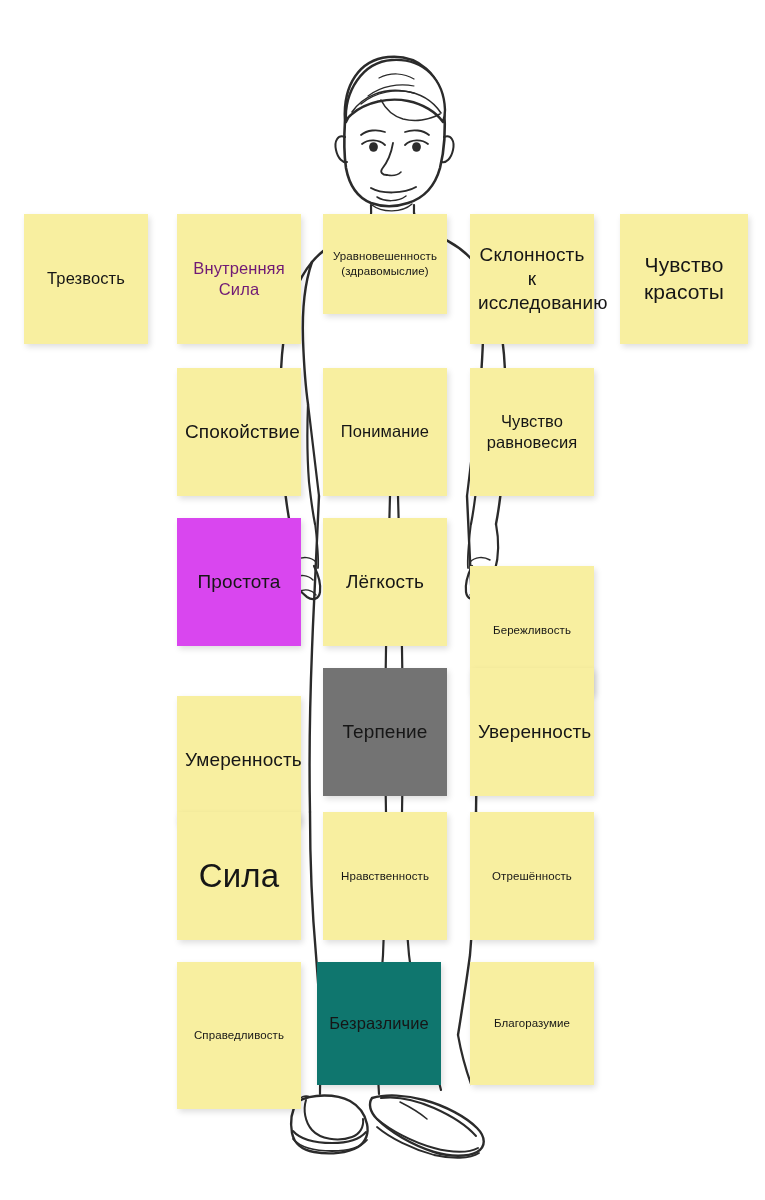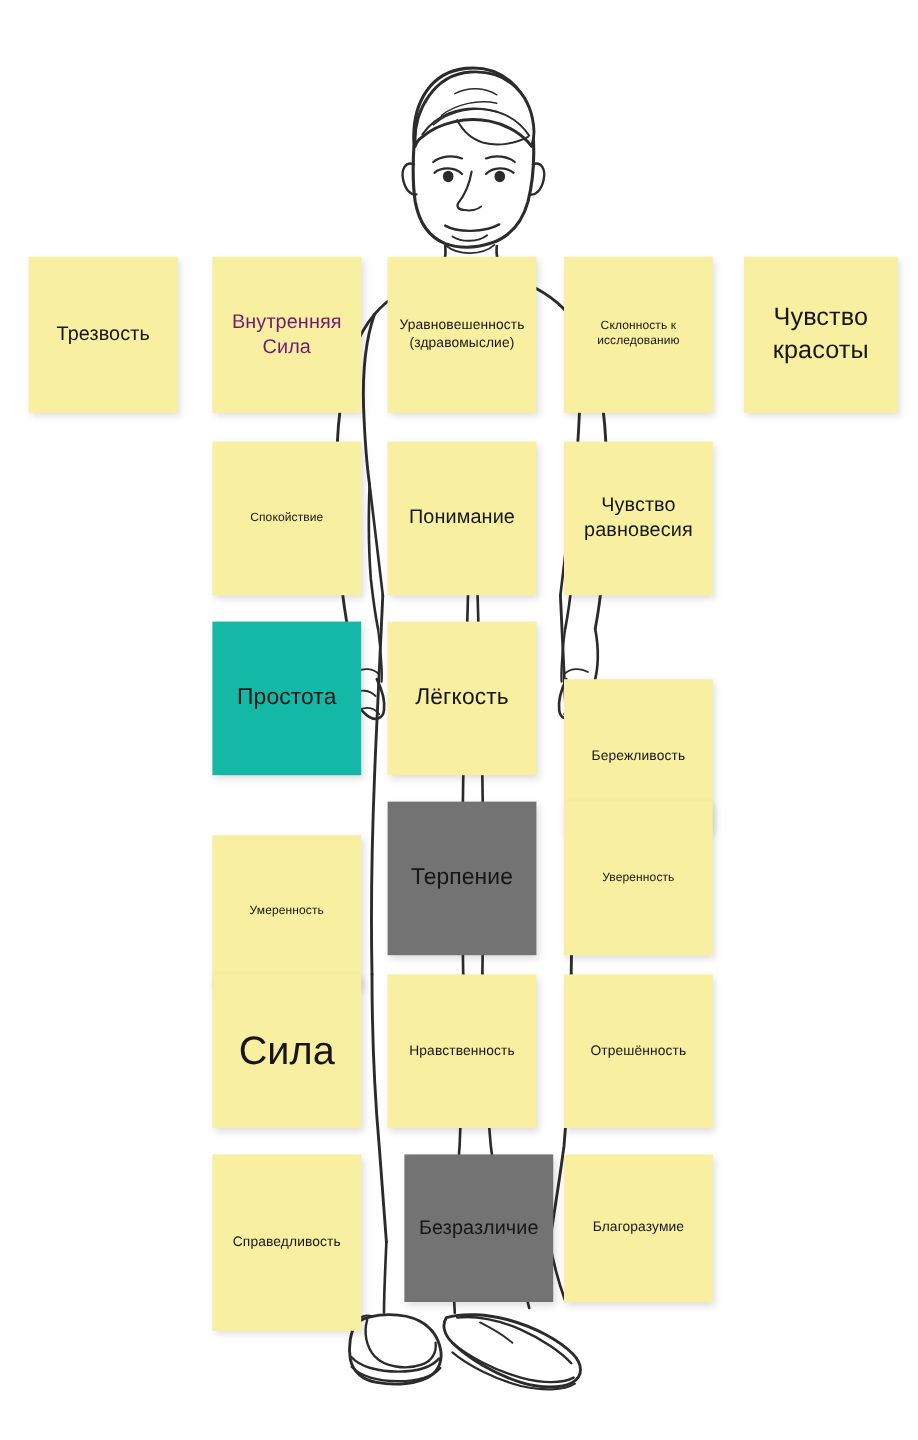--- a/index.html
+++ b/index.html
@@ -41,21 +41,21 @@
     line-height: 1.28;
     letter-spacing: 0.1px;
     user-select: none;
   }
   .note-text {
     display: block;
     width: 100%;
   }
   
   .fs-xs  { font-size: 11.5px; }
-  .fs-sm  { font-size: 10px; }
+  .fs-sm  { font-size: 19px; }
   .fs-md  { font-size: 16.5px; }
   .fs-lg  { font-size: 19px; }
   .fs-xl  { font-size: 21px; }
   .fs-xxl { font-size: 33px; }
 </style>
 </head>
 <body>
 
 <div id="canvas">
 
@@ -168,39 +168,39 @@
     </g>
   </svg>
 
   <div id="notes-root">
       <div class="note fs-md" style="left: 24px; top: 214px; width: 124px; height: 130px; background: rgb(248, 239, 160); color: rgb(22, 22, 22);">
         <span class="note-text">Трезвость</span>
       </div>
       <div class="note fs-md" style="left: 177px; top: 214px; width: 124px; height: 130px; background: rgb(248, 239, 160); color: #701a75;">
         <span class="note-text">Внутренняя<br>Сила</span>
       </div>
-      <div class="note fs-xs" style="left: 323px; top: 214px; width: 124px; height: 130px; background: rgb(248, 239, 160); color: rgb(22, 22, 22);">
+      <div class="note fs-xs" style="left: 323px; top: 214px; width: 124px; height: 100px; background: rgb(248, 239, 160); color: rgb(22, 22, 22);">
         <span class="note-text">Уравновешенность<br>(здравомыслие)</span>
       </div>
       <div class="note fs-sm" style="left: 470px; top: 214px; width: 124px; height: 130px; background: rgb(248, 239, 160); color: rgb(22, 22, 22);">
         <span class="note-text">Склонность к<br>исследованию</span>
       </div>
       <div class="note fs-xl" style="left: 620px; top: 214px; width: 128px; height: 130px; background: rgb(248, 239, 160); color: rgb(22, 22, 22);">
         <span class="note-text">Чувство<br>красоты</span>
       </div>
       <div class="note fs-sm" style="left: 177px; top: 368px; width: 124px; height: 128px; background: rgb(248, 239, 160); color: rgb(22, 22, 22);">
         <span class="note-text">Спокойствие</span>
       </div>
       <div class="note fs-md" style="left: 323px; top: 368px; width: 124px; height: 128px; background: rgb(248, 239, 160); color: rgb(22, 22, 22);">
         <span class="note-text">Понимание</span>
       </div>
       <div class="note fs-md" style="left: 470px; top: 368px; width: 124px; height: 128px; background: rgb(248, 239, 160); color: rgb(22, 22, 22);">
         <span class="note-text">Чувство<br>равновесия</span>
       </div>
-      <div class="note fs-lg" style="left: 177px; top: 518px; width: 124px; height: 128px; background: #14b8a6; color: rgb(22, 22, 22);">
+      <div class="note fs-lg" style="left: 177px; top: 518px; width: 124px; height: 128px; background: #d946ef; color: rgb(22, 22, 22);">
         <span class="note-text">Простота</span>
       </div>
       <div class="note fs-lg" style="left: 323px; top: 518px; width: 124px; height: 128px; background: rgb(248, 239, 160); color: rgb(22, 22, 22);">
         <span class="note-text">Лёгкость</span>
       </div>
       <div class="note fs-xs" style="left: 470px; top: 518px; width: 124px; height: 128px; background: rgb(248, 239, 160); color: rgb(22, 22, 22); margin-top: 48px;">
         <span class="note-text">Бережливость</span>
       </div>
       <div class="note fs-sm" style="left: 177px; top: 696px; width: 124px; height: 128px; background: rgb(248, 239, 160); color: rgb(22, 22, 22);">
         <span class="note-text">Умеренность</span>
@@ -216,21 +216,21 @@
       </div>
       <div class="note fs-xs" style="left: 323px; top: 812px; width: 124px; height: 128px; background: rgb(248, 239, 160); color: rgb(22, 22, 22);">
         <span class="note-text">Нравственность</span>
       </div>
       <div class="note fs-xs" style="left: 470px; top: 812px; width: 124px; height: 128px; background: rgb(248, 239, 160); color: rgb(22, 22, 22);">
         <span class="note-text">Отрешённость</span>
       </div>
       <div class="note fs-xs" style="left: 177px; top: 962px; width: 124px; height: 147px; background: rgb(248, 239, 160); color: rgb(22, 22, 22);">
         <span class="note-text">Справедливость</span>
       </div>
-      <div class="note fs-md" style="left: 337px; top: 962px; width: 124px; height: 123px; background: #737373; color: rgb(22, 22, 22);">
+      <div class="note fs-md" style="left: 317px; top: 962px; width: 124px; height: 123px; background: #0f766e; color: rgb(22, 22, 22);">
         <span class="note-text">Безразличие</span>
       </div>
       <div class="note fs-xs" style="left: 470px; top: 962px; width: 124px; height: 123px; background: rgb(248, 239, 160); color: rgb(22, 22, 22);">
         <span class="note-text">Благоразумие</span>
       </div>
     </div>
 
 </div>
 
 </body></html>

